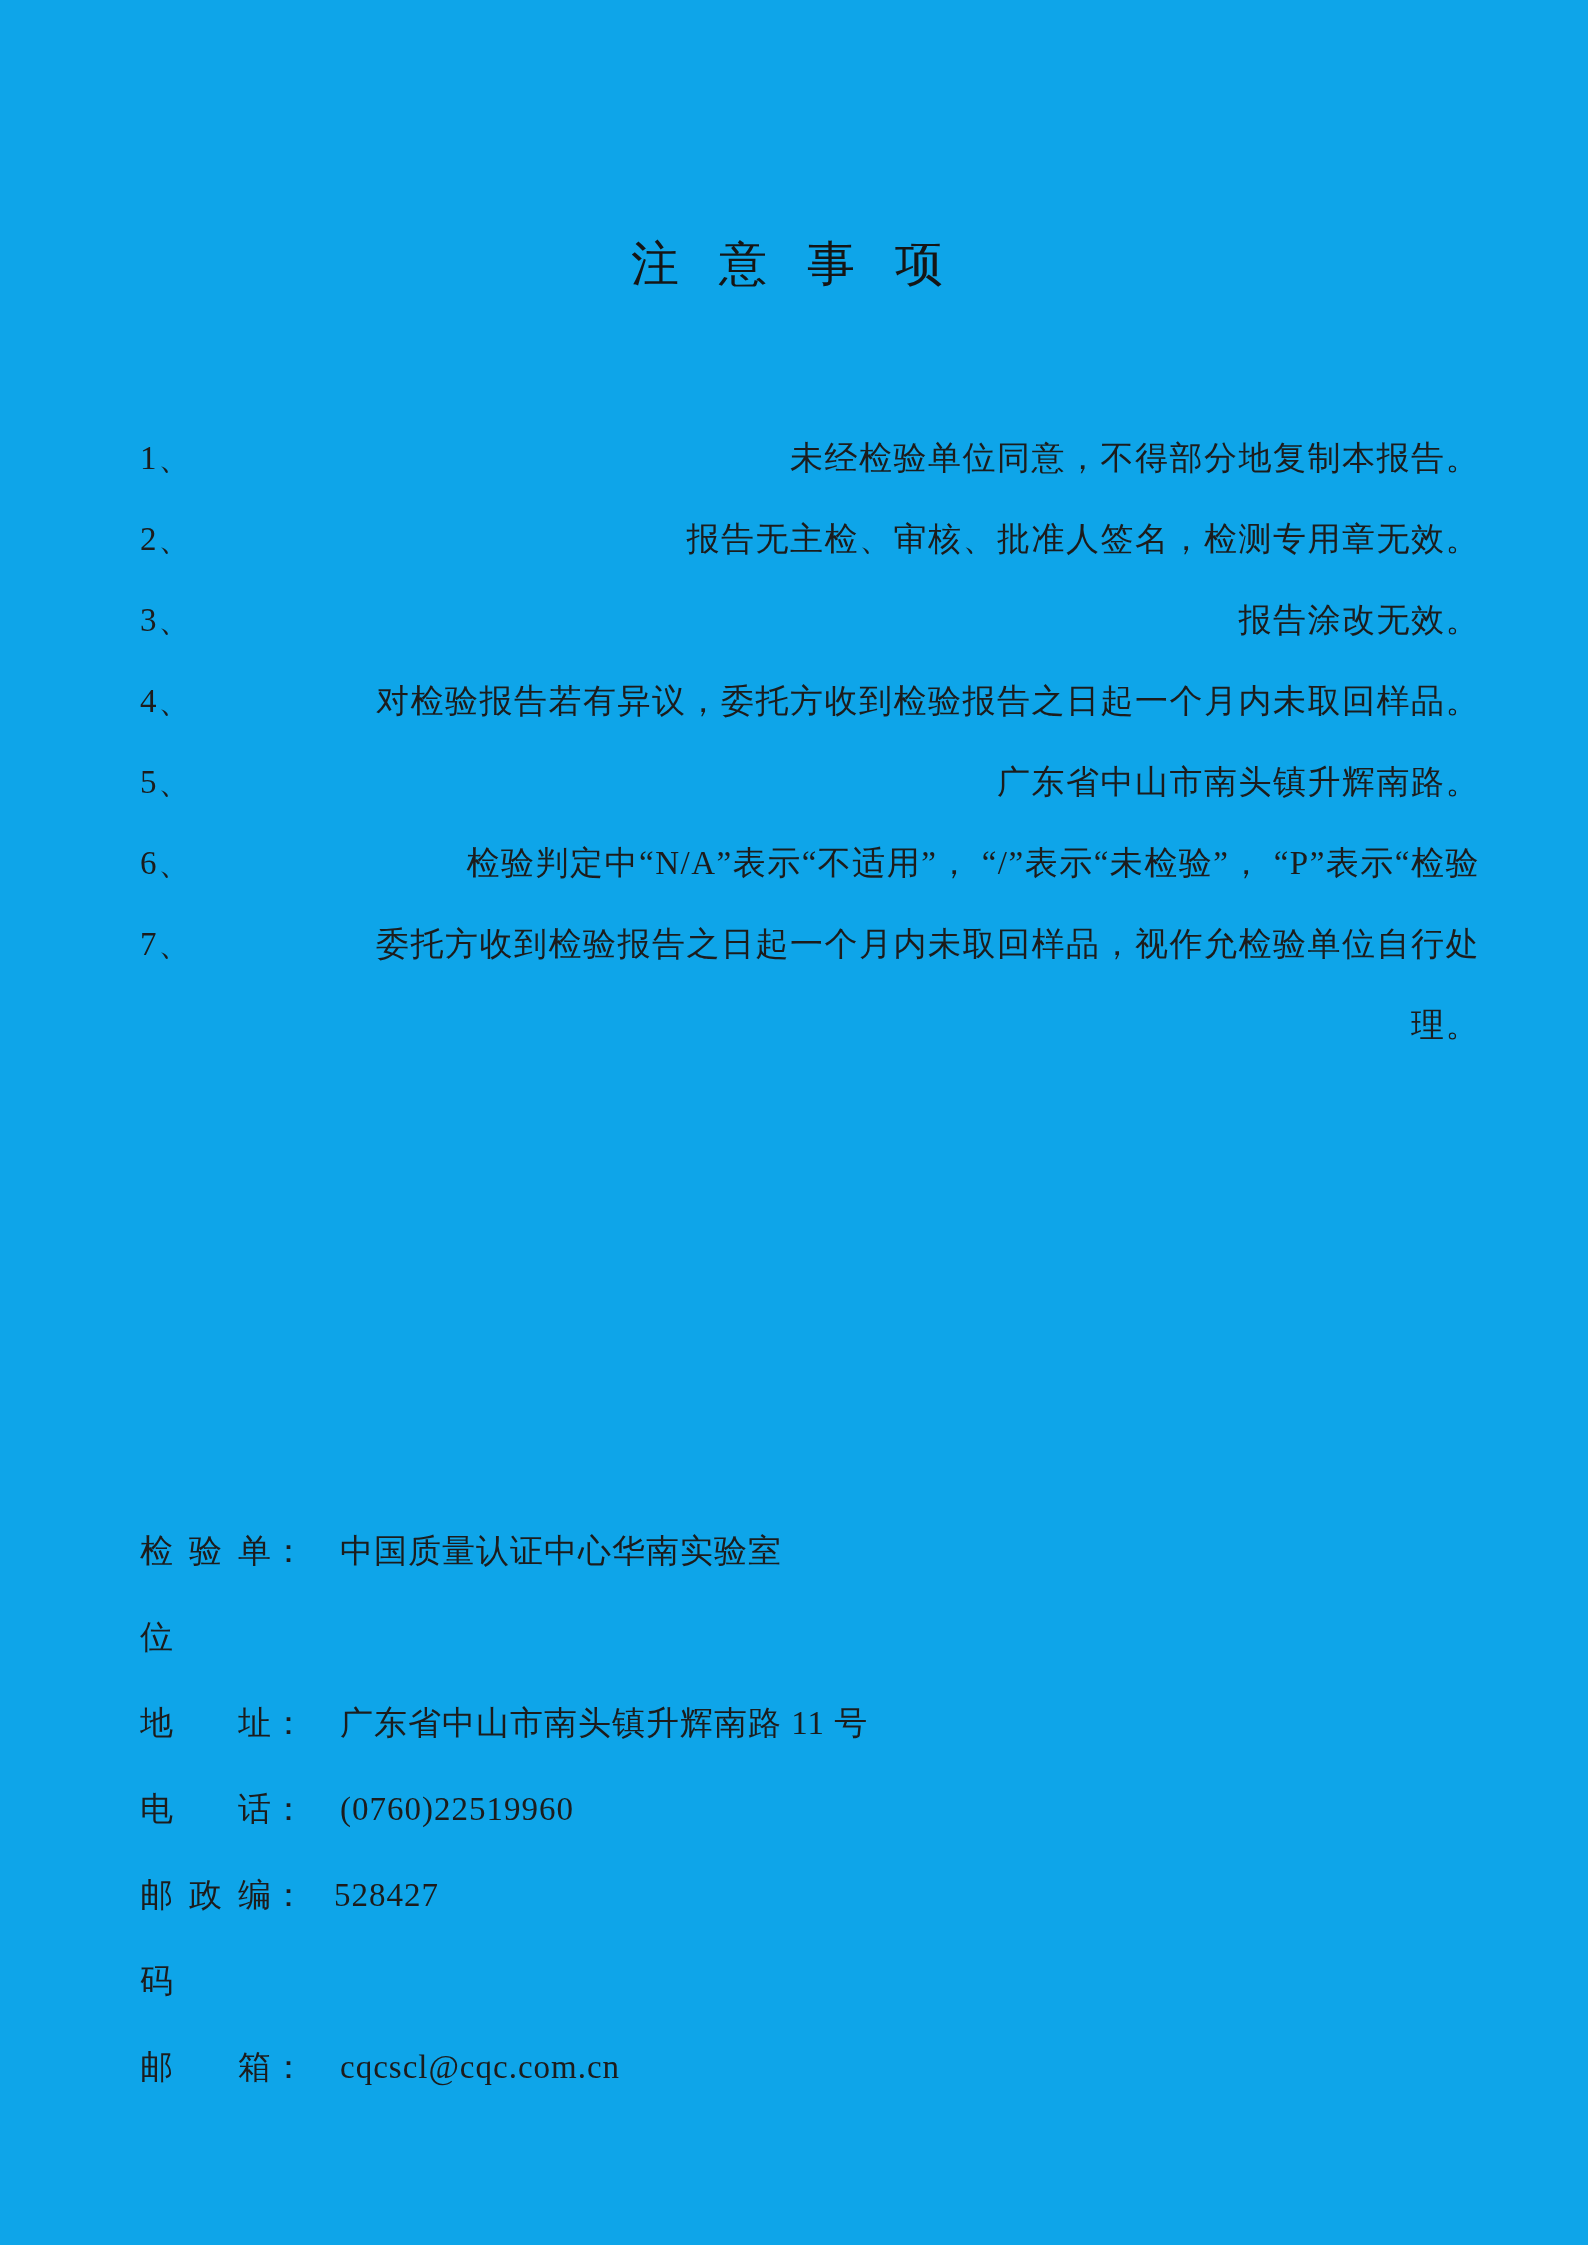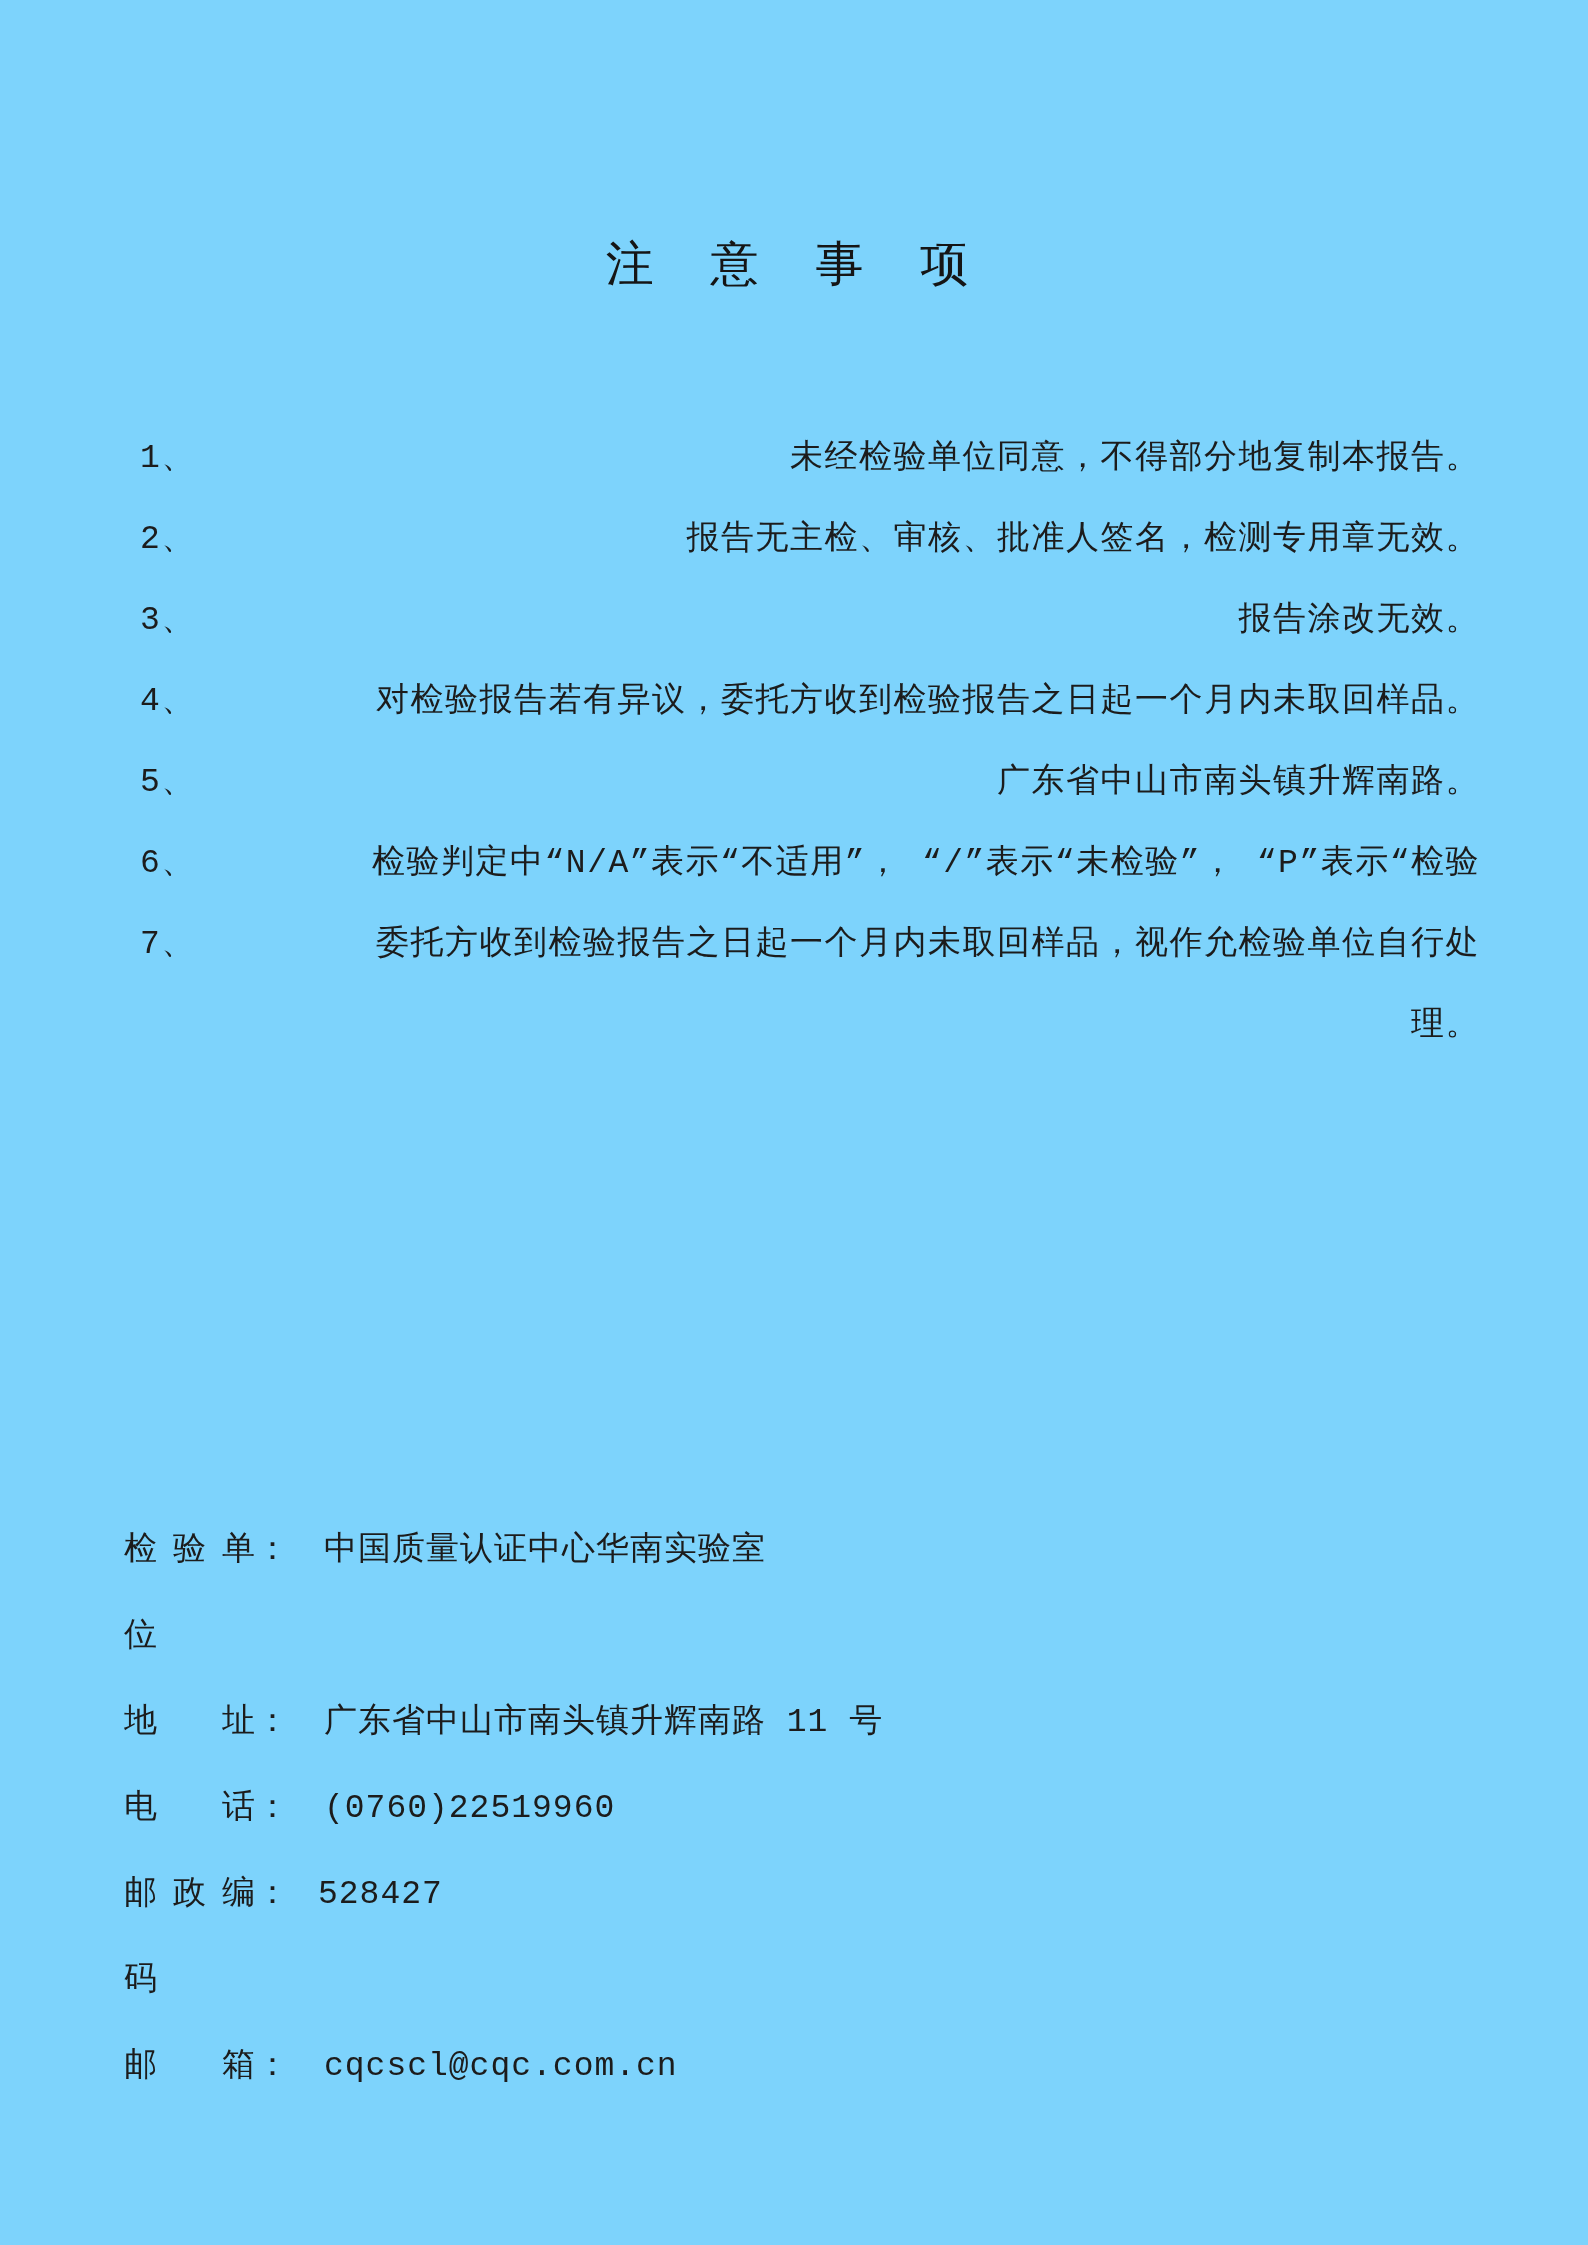--- a/index.html
+++ b/index.html
@@ -1,23 +1,23 @@
 <!DOCTYPE html>
 <html><head>
 <meta charset="utf-8">
 <style>
   html, body { margin: 0; padding: 0; background: #e8e8e8; }
   .page {
     position: relative;
     width: 1588px;
     height: 2245px;
     margin: 0 auto;
-    background: #7dd3fc;
+    background: #0ea5e9;
     color: #1c1c1c;
-    font-family: Liberation Mono, monospace;
+    font-family: Liberation Serif, serif;
     overflow: hidden;
   }
   .doc-title {
     position: absolute;
     top: 232px;
     left: 0;
     width: 100%;
     margin: 0;
     text-align: center;
     font-size: 48px;
@@ -41,21 +41,21 @@
   .note .num {
     flex: 0 0 58px;
     width: 58px;
   }
   .note .txt { flex: 1; text-align: right; }
   .note .line { white-space: nowrap; }
   .note .line.l2-indent { margin-left: 34px; }
   .contact {
     position: absolute;
     top: 1508px;
-    left: 124px;
+    left: 140px;
     width: 1340px;
   }
   .contact-row {
     display: flex;
     align-items: baseline;
     font-size: 33px;
     line-height: 86px;
     letter-spacing: 1px;
   }
   .contact-label {

